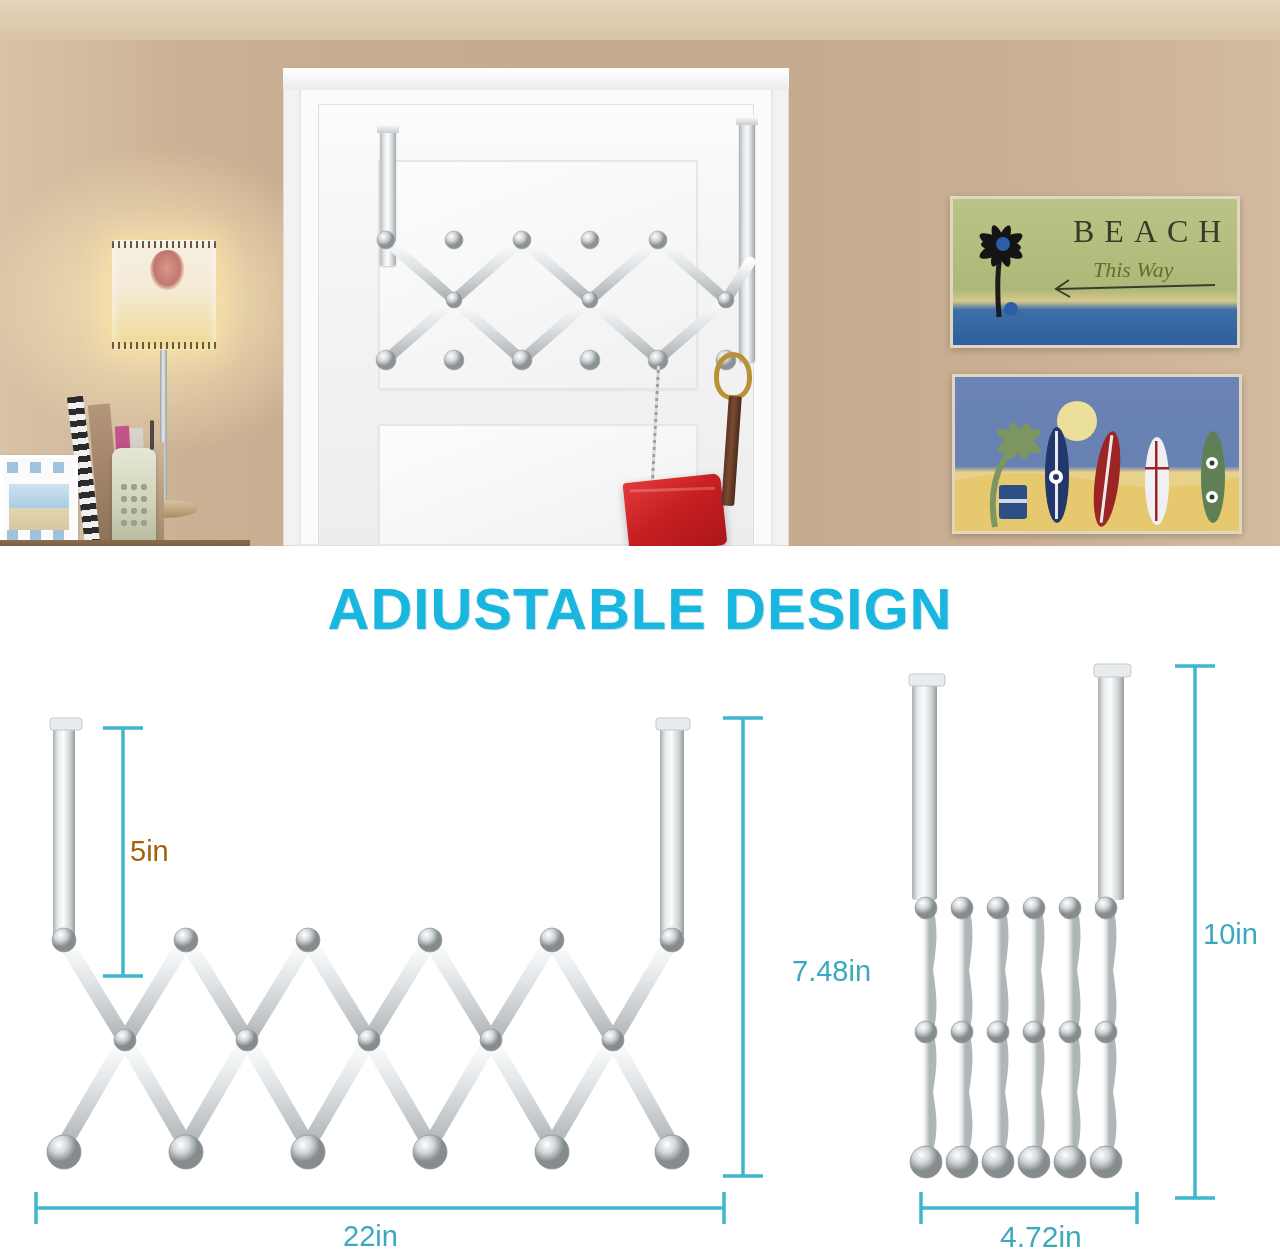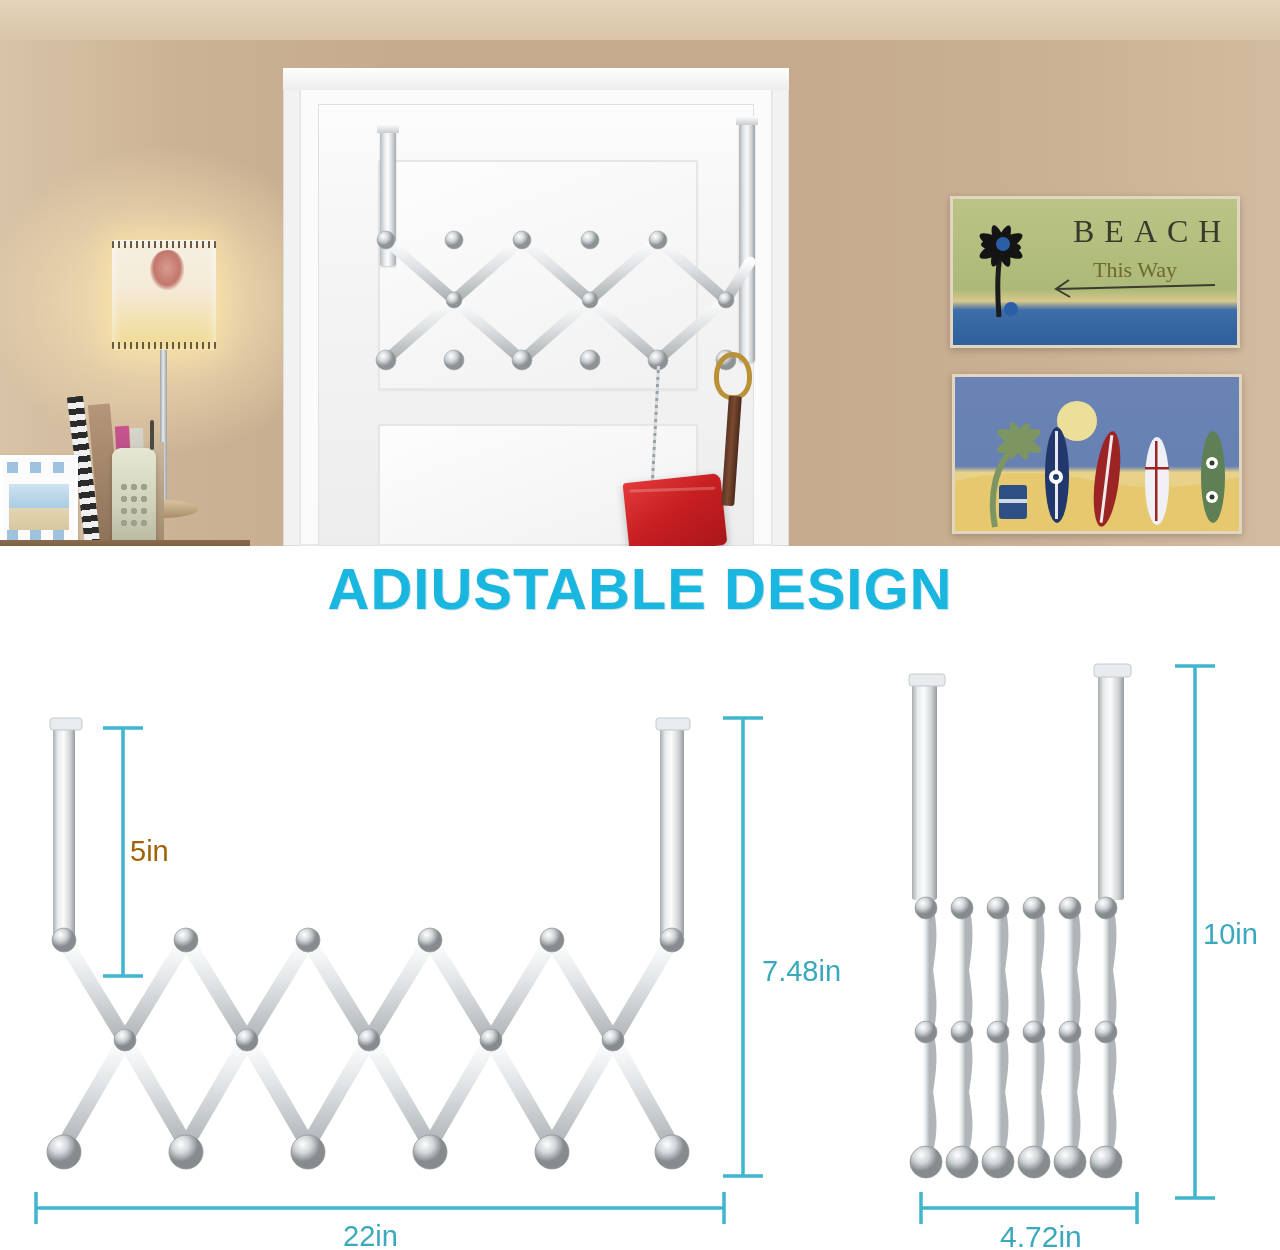--- a/index.html
+++ b/index.html
@@ -227,21 +227,21 @@
           <circle cx="50" cy="45" r="7" fill="#2a5fa8"></circle>
           <circle cx="58" cy="110" r="7" fill="#2a5fa8"></circle>
         </g>
 
         <g stroke="#3b3b2f" stroke-width="2" fill="none">
           <line x1="104" y1="90" x2="262" y2="86"></line>
           <polyline points="116,81 103,90 117,98"></polyline>
         </g>
       </svg>
       <div style="position:absolute;left:120px;top:14px;font-size:32px;letter-spacing:10px;color:#3a3a2c;font-family:'Liberation Serif',serif;">BEACH</div>
-      <div style="position:absolute;left:140px;top:58px;font-size:22px;color:#6d6a2a;font-family:'Liberation Serif',serif;">This Way</div>
+      <div style="position:absolute;left:140px;top:58px;font-size:22px;color:#6d6a2a;font-style:italic;font-family:'Liberation Serif',serif;">This Way</div>
     </div>
 
     <div class="art art2">
       <div class="art2-bg"></div>
       <svg width="284" height="154" viewBox="0 0 284 154" style="position:absolute;left:0;top:0;">
         <circle cx="122" cy="44" r="20" fill="#ecdf9a"></circle>
 
         <path d="M0 104 Q70 88 140 104 Q210 118 284 100 L284 154 L0 154 Z" fill="#e6c96f"></path>
 
         <g>
@@ -375,21 +375,21 @@
         </g>
       </svg>
     </div>
 
     <div class="chain"></div>
     <div class="bag"></div>
     <div class="belt-loop"></div>
     <div class="belt-strap"></div>
   </div>
 
-  <div class="heading" style="color:#19b6e0;">ADIUSTABLE DESIGN</div>
+  <div class="heading" style="color:#19b6e0;margin-top:20px;">ADIUSTABLE DESIGN</div>
 
   <div class="diagram">
 
     <svg width="760" height="560" viewBox="0 0 760 560" style="position:absolute;left:20px;top:50px;">
       <defs>
         <linearGradient id="strapG" x1="0" y1="0" x2="1" y2="0">
           <stop offset="0%" stop-color="#a8adb0"></stop>
             <stop offset="22%" stop-color="#e8ebed"></stop>
           <stop offset="48%" stop-color="#fbfcfc"></stop>
             <stop offset="78%" stop-color="#cfd3d5"></stop>
@@ -475,21 +475,21 @@
     </svg>
     <div class="dim-text" style="left:130px;top:195px;color:#a16207;">5in</div>
 
     <svg width="60" height="470" viewBox="0 0 60 470" style="position:absolute;left:715px;top:72px;">
       <g stroke="#3fb6ce" stroke-width="3.5" stroke-linecap="butt">
         <line x1="28" y1="6" x2="28" y2="464"></line>
         <line x1="8" y1="6" x2="48" y2="6"></line>
         <line x1="8" y1="464" x2="48" y2="464"></line>
       </g>
     </svg>
-    <div class="dim-text" style="left:762px;top:315px;color:#3aa9bd;">7.48in</div>
+    <div class="dim-text" style="left:792px;top:315px;color:#3aa9bd;">7.48in</div>
 
     <svg width="700" height="40" viewBox="0 0 700 40" style="position:absolute;left:30px;top:548px;">
       <g stroke="#3fb6ce" stroke-width="3.5" stroke-linecap="butt">
         <line x1="6" y1="20" x2="694" y2="20"></line>
         <line x1="6" y1="4" x2="6" y2="36"></line>
         <line x1="694" y1="4" x2="694" y2="36"></line>
       </g>
     </svg>
     <div class="dim-text" style="left:343px;top:580px;color:#3aa9bd;">22in</div>
 

